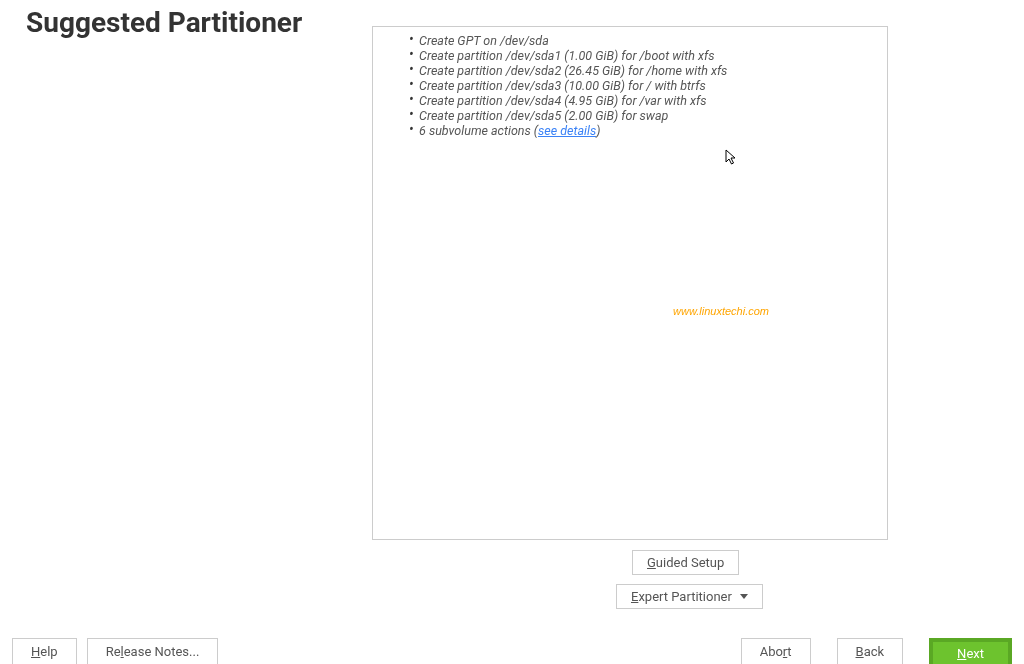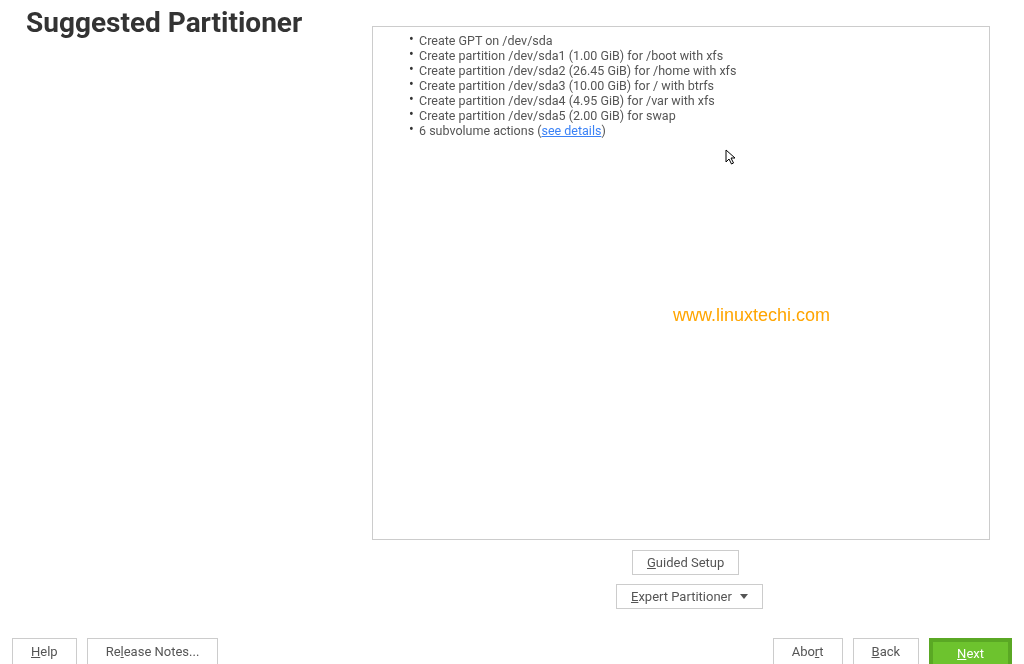--- a/index.html
+++ b/index.html
@@ -23,25 +23,26 @@
       font-size: 28px;
       font-weight: 700;
       color: #333;
       padding: 6px 0 0 26px;
     }
     
     .content-panel {
       position: absolute;
       left: 372px;
       top: 26px;
-      width: 618px;
+      width: 516px;
       height: 514px;
       border: 1px solid #ccc;
       background: #fff;
       padding: 6px 36px;
+      font-style: italic;
     }
     
     .partition-list {
       list-style: none;
     }
     
     .partition-list li {
       position: relative;
       padding-left: 10px;
       line-height: 15px;
@@ -62,21 +63,21 @@
       color: #3b82f6;
       text-decoration: underline;
       cursor: pointer;
     }
     
     .watermark {
       position: absolute;
       left: 300px;
       top: 278px;
       color: #ffa500;
-      font-size: 18px;
+      font-size: 11px;
       font-family: Arial, sans-serif;
     }
     
     .cursor-icon {
       position: absolute;
       left: 352px;
       top: 122px;
       pointer-events: none;
     }
     
@@ -132,21 +133,21 @@
     }
     
     .footer-left {
       display: flex;
       gap: 10px;
     }
     
     .footer-right {
       margin-left: auto;
       display: flex;
-      gap: 10px;
+      gap: 26px;
     }
     
     .footer-btn {
       display: inline-flex;
       align-items: center;
       justify-content: center;
       padding: 0 18px;
       background: #fff;
       border: 1px solid #ccc;
       border-bottom: none;

